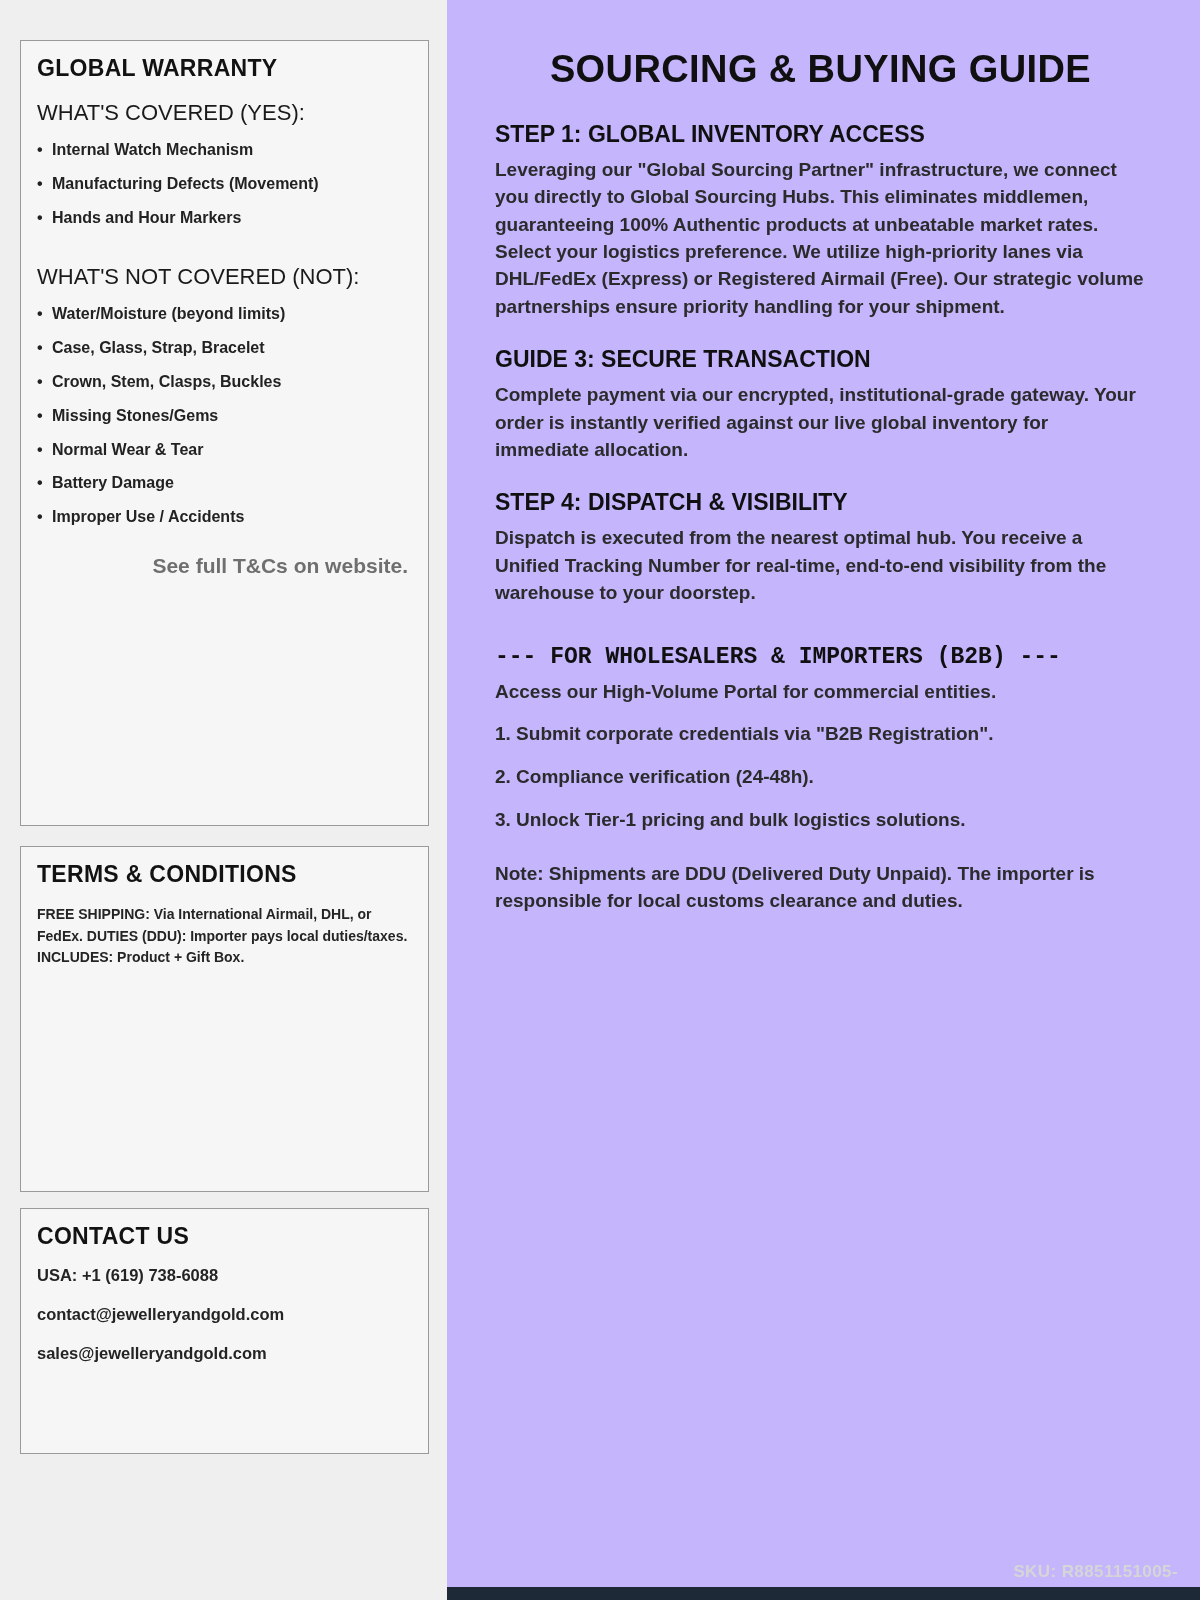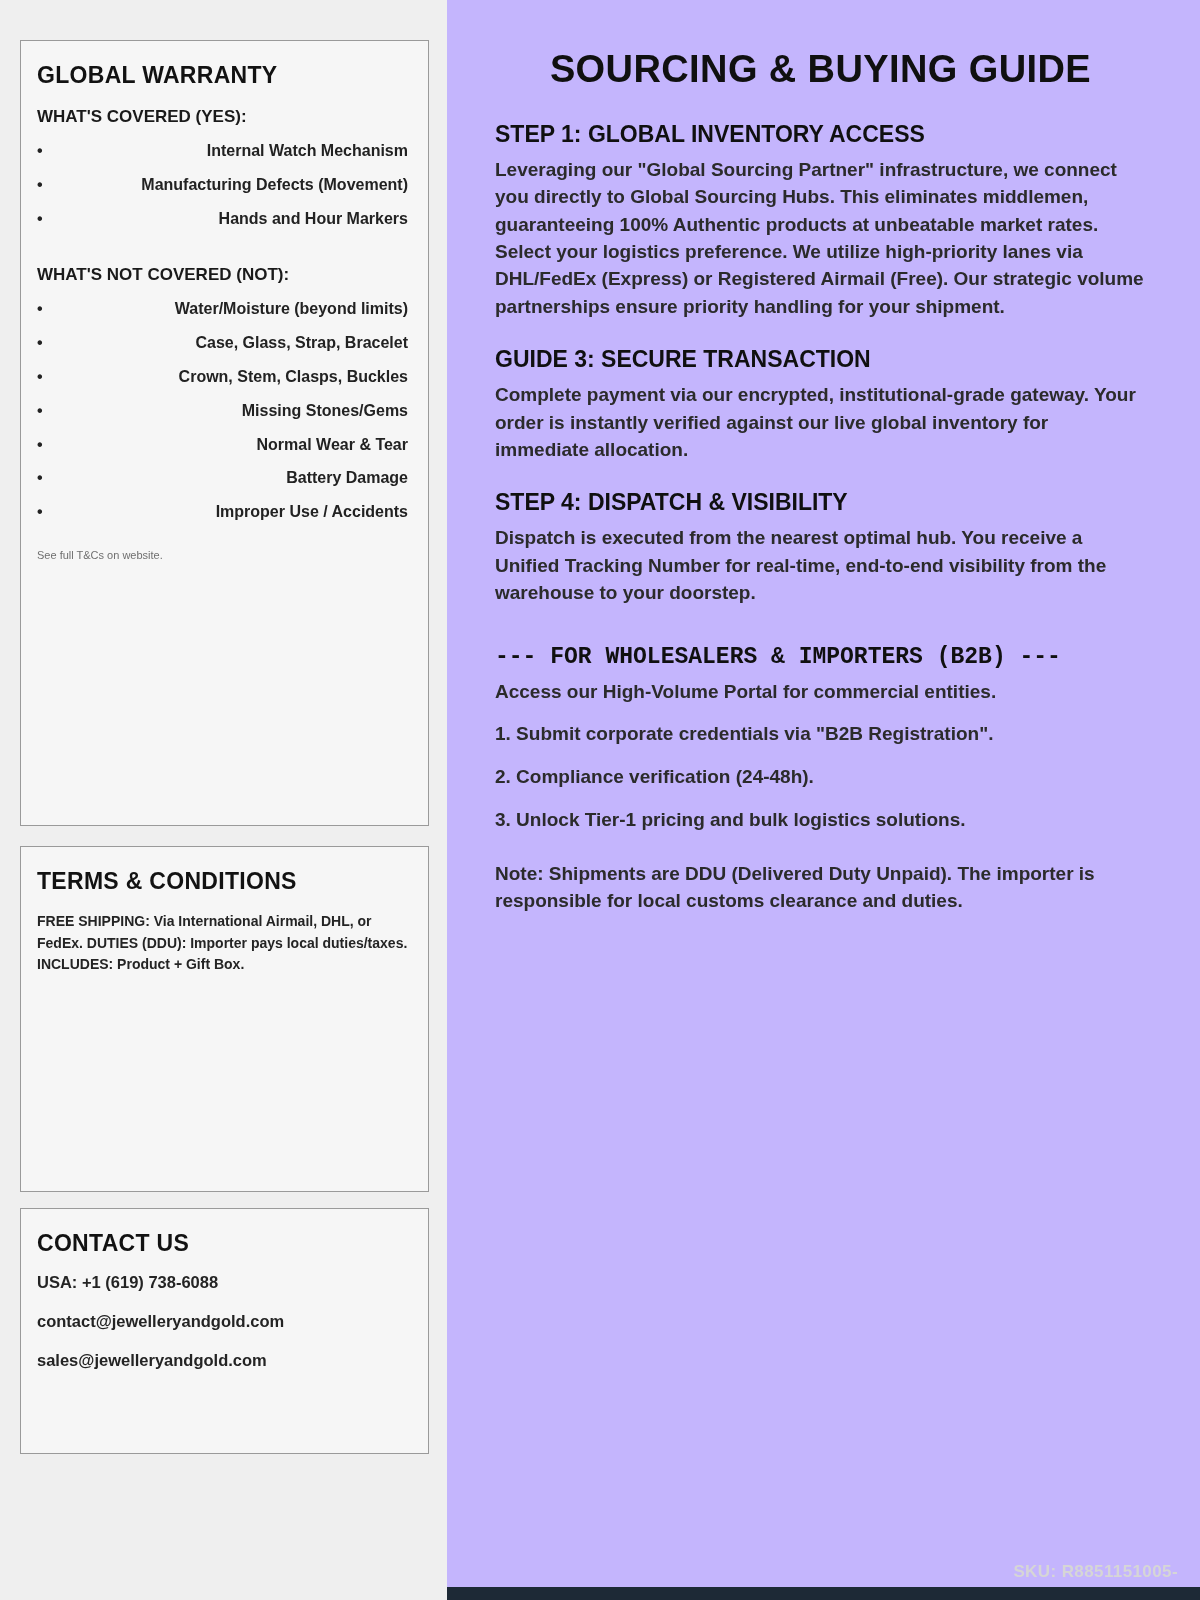--- a/index.html
+++ b/index.html
@@ -20,65 +20,65 @@
     width: 447px;
     height: 1600px;
     background: #efefef;
     box-sizing: border-box;
     padding: 40px 18px 0 20px;
   }
   .box {
     background: #f6f6f6;
     border: 1px solid #9a9a9a;
     box-sizing: border-box;
-    padding: 21px 20px 18px 16px;
+    padding: 14px 20px 18px 16px;
     margin-bottom: 20px;
   }
   .warranty-box { height: 786px; }
   .terms-box   { height: 346px; margin-bottom: 16px; }
   .contact-box { height: 246px; }
 
   .box h2 {
     margin: 0 0 16px 0;
     font-size: 23px;
     font-weight: 800;
     letter-spacing: 0.3px;
     color: #121212;
   }
   .box h3 {
     margin: 18px 0 14px 0;
-    font-size: 17px;
-    font-weight: 700;
+    font-size: 22px;
+    font-weight: 400;
     color: #1a1a1a;
   }
   .box h3.second { margin-top: 36px; }
 
   .bullet-list { list-style: none; margin: 0; padding: 0; }
   .bullet-list li {
     position: relative;
     padding-left: 15px;
     margin-bottom: 13px;
     font-size: 16px;
     font-weight: 600;
     color: #222;
     line-height: 1.3;
-    text-align: right;
   }
   .bullet-list li::before {
     content: "\2022";
     position: absolute;
     left: 0;
     top: 0;
     color: #222;
   }
   .footnote {
     margin: 26px 0 0 0;
-    font-size: 11px;
-    font-weight: 400;
+    font-size: 21px;
+    font-weight: 700;
     color: #6f6f6f;
+    text-align: right;
   }
 
   .terms-body {
     margin: 0;
     font-size: 14px;
     font-weight: 700;
     line-height: 1.55;
     color: #242424;
   }
 

